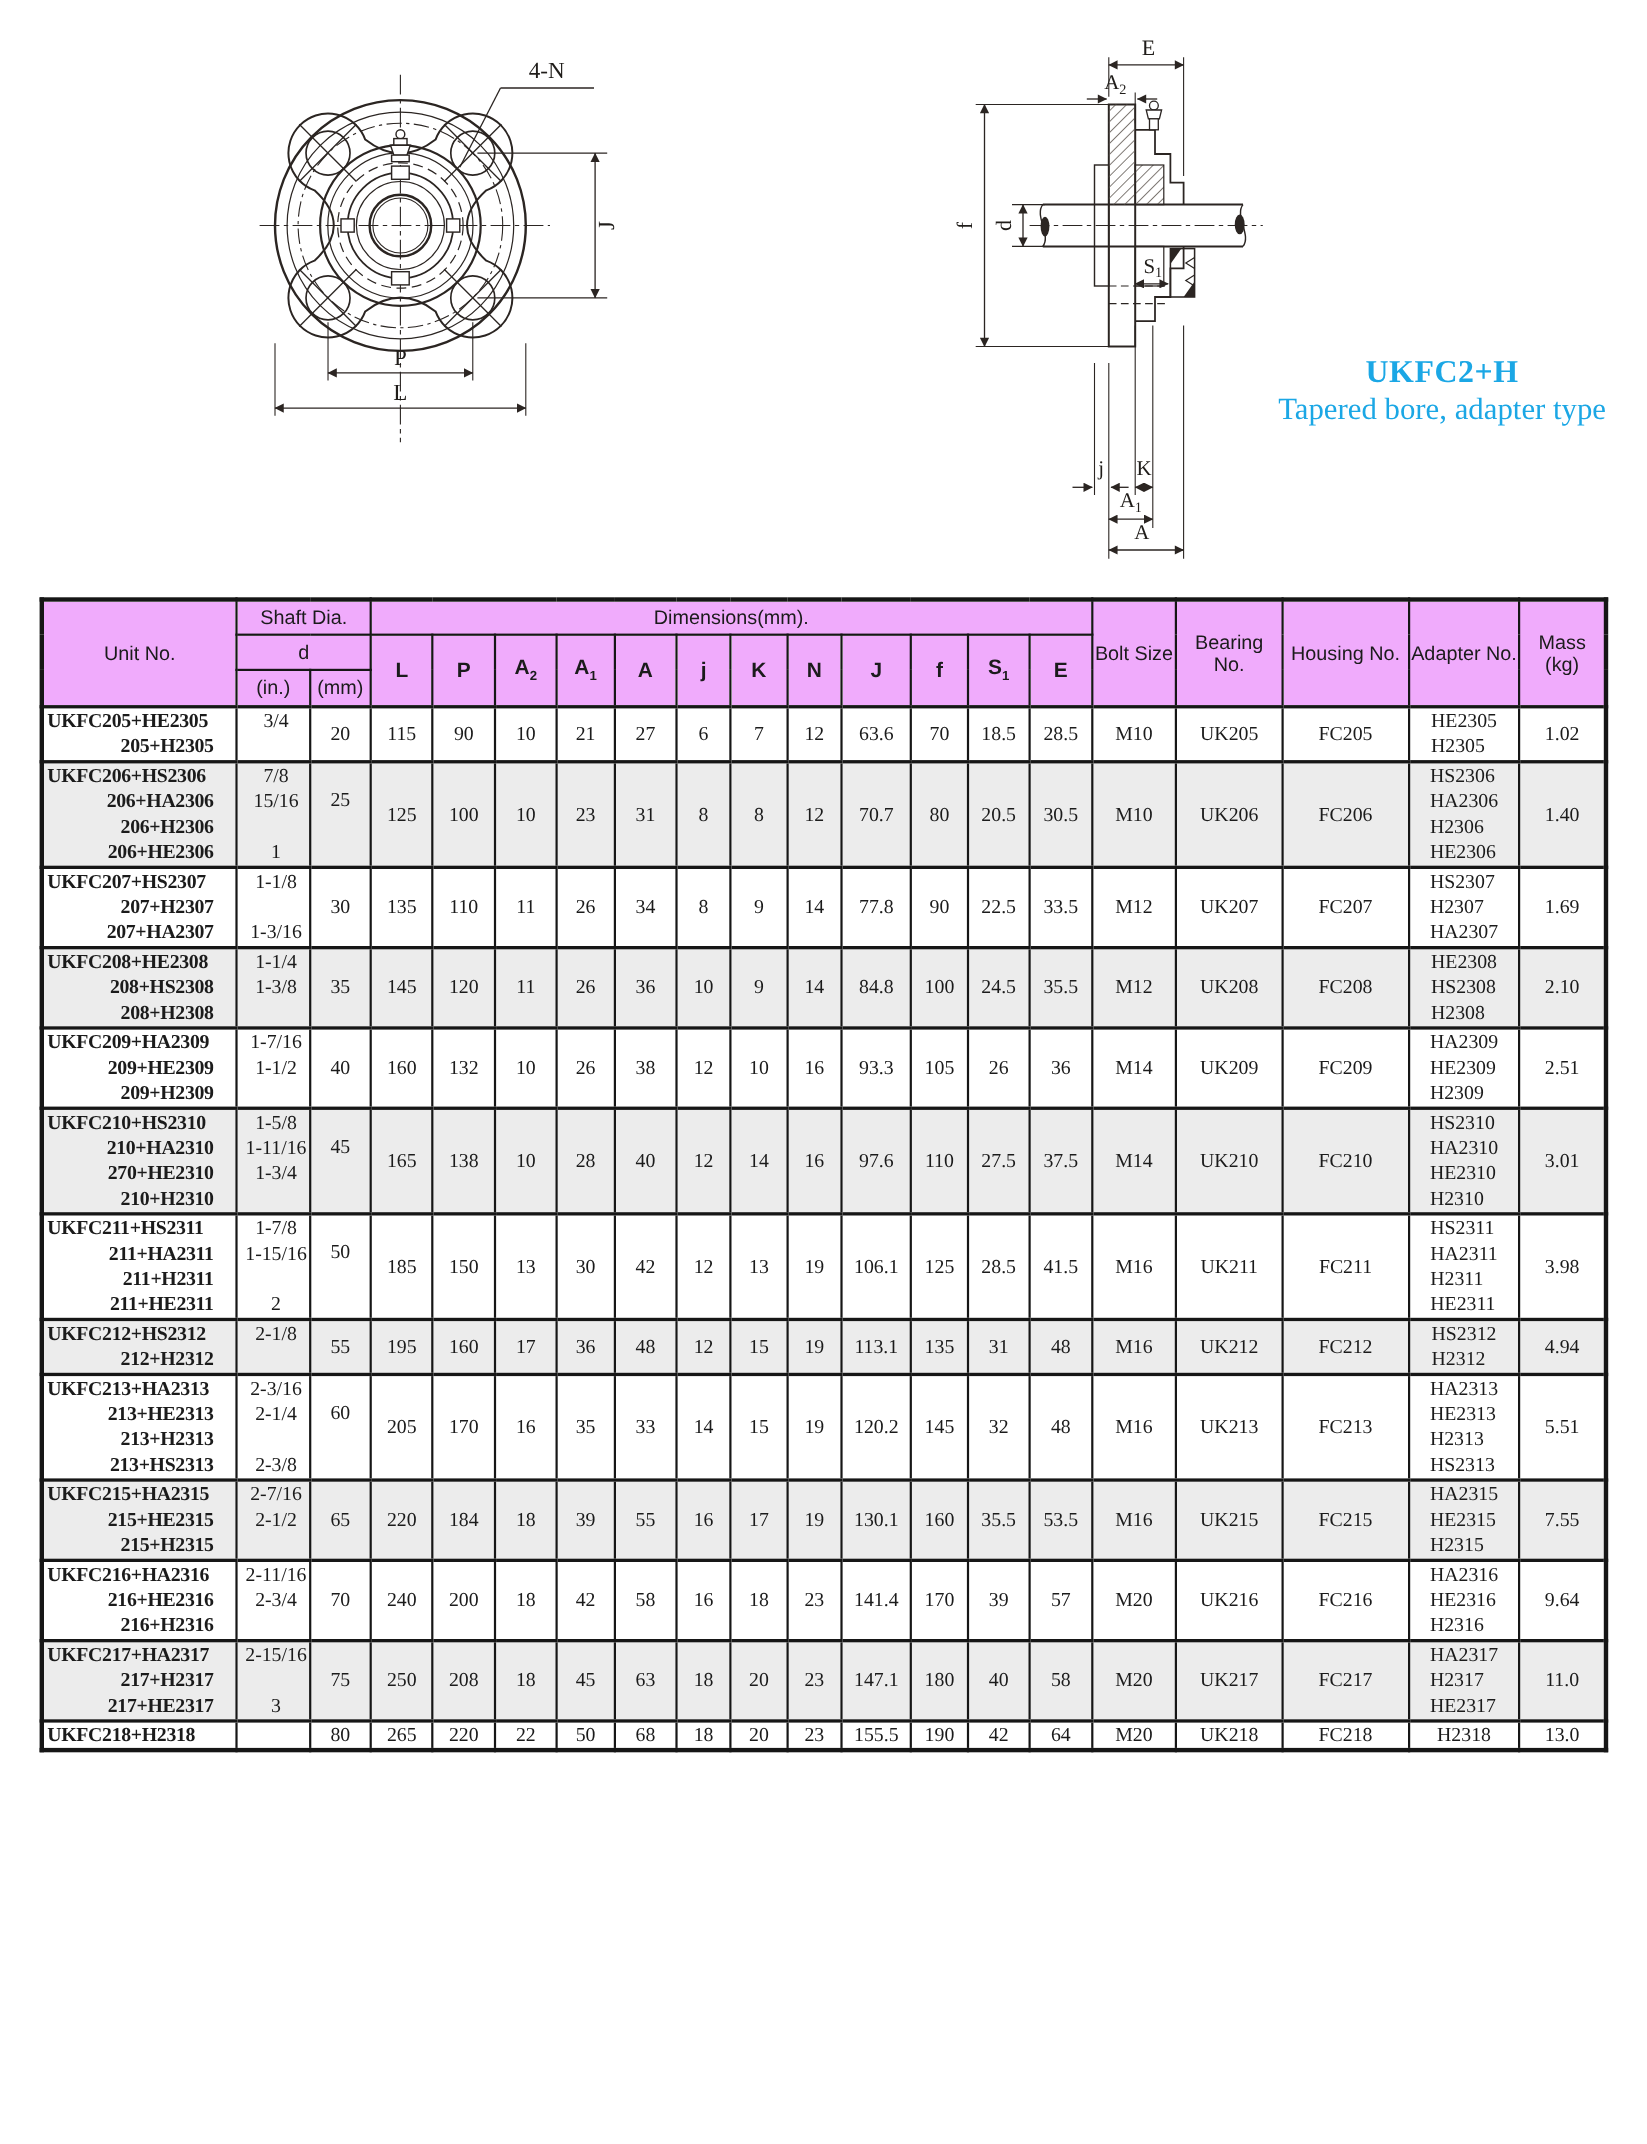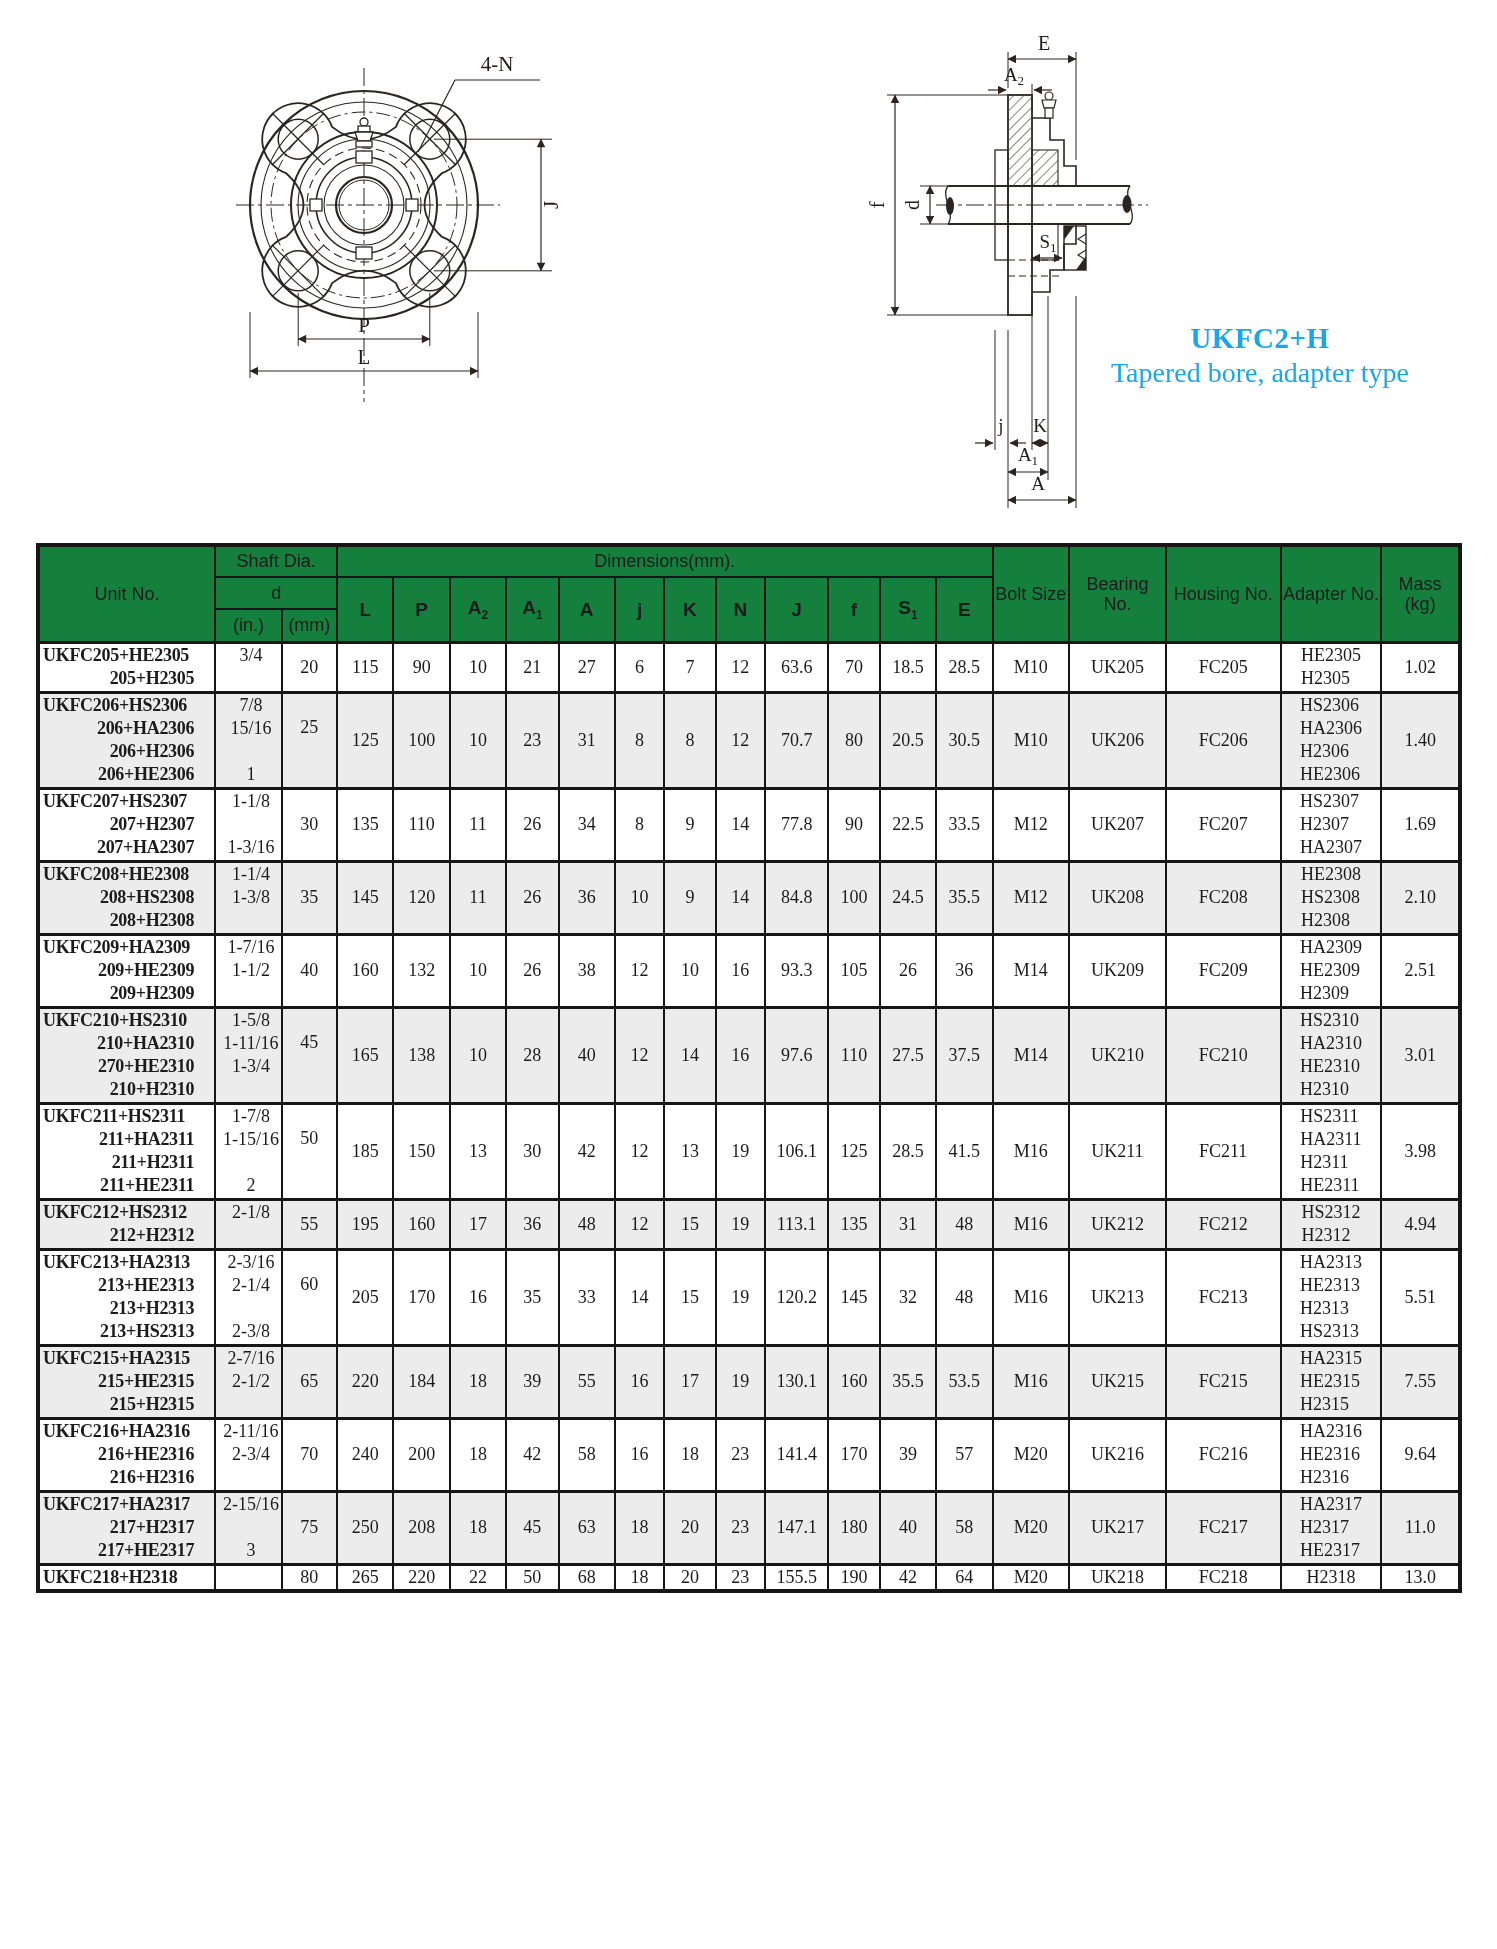--- a/index.html
+++ b/index.html
@@ -1,25 +1,25 @@
 <!DOCTYPE html>
 <html><head>
 <meta charset="utf-8">
 <style>
   html,body{margin:0;padding:0;background:#ffffff;}
   body{width:1497px;height:1949px;position:relative;font-family:"Liberation Sans",sans-serif;color:#1b1b1b;}
   .drawing-area{position:relative;width:1497px;height:543px;}
   .drawing-area svg{position:absolute;left:0;top:0;}
-  .title-block{position:absolute;left:1080px;top:322px;width:360px;text-align:center;color:#1ba7e5;font-family:"Liberation Serif",serif;}
+  .title-block{position:absolute;left:1131px;top:322px;width:360px;text-align:center;color:#1ba7e5;font-family:"Liberation Serif",serif;}
   .title-model{font-size:29px;font-weight:bold;letter-spacing:.5px;}
   .title-desc{font-size:28px;margin-top:2px;}
 
   table.spec{border-collapse:collapse;table-layout:fixed;width:1426px;margin-left:36px;border:4px solid #161616;}
   table.spec th,table.spec td{border:2px solid #161616;padding:0;overflow:hidden;}
-  table.spec thead th{background:#15803d;font-weight:400;font-size:18px;text-align:center;vertical-align:middle;line-height:1.12;}
+  table.spec thead th{background:#f0abfc;font-weight:400;font-size:18px;text-align:center;vertical-align:middle;line-height:1.12;}
   table.spec thead th.dl{font-weight:700;font-size:19px;}
   table.spec thead th sub{font-size:12px;font-weight:700;}
   table.spec thead tr.h1{height:32px;}
   table.spec thead tr.h2{height:32px;}
   table.spec thead tr.h3{height:33px;}
   table.spec tbody td{border-width:3px 2px;background:#ffffff;font-family:"Liberation Serif",serif;font-size:18px;text-align:center;vertical-align:middle;}
   table.spec tbody tr.stripe td{background:#ececec;}
   td.c-unit{font-family:"Liberation Sans",sans-serif;font-weight:bold;font-size:16.5px;vertical-align:top;letter-spacing:-0.3px;}
   .uline{line-height:23px;white-space:nowrap;min-height:23px;}
   .u0{text-align:left;padding-left:3px;}

